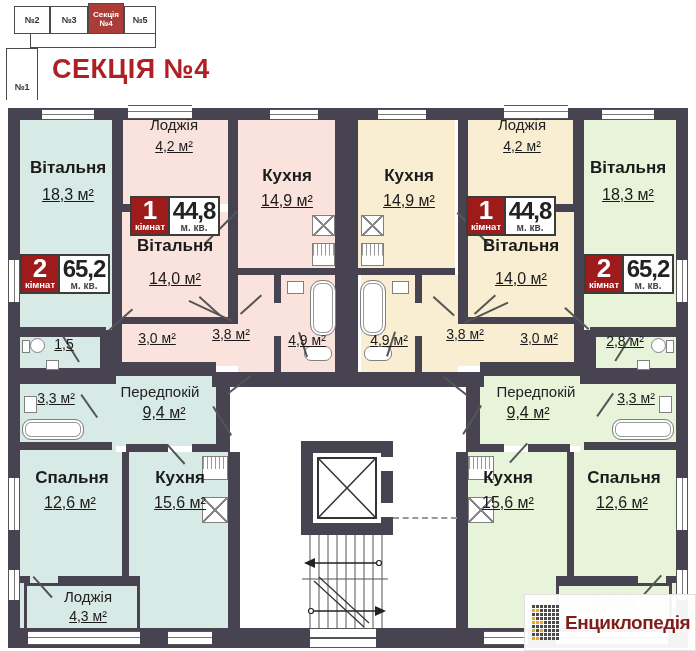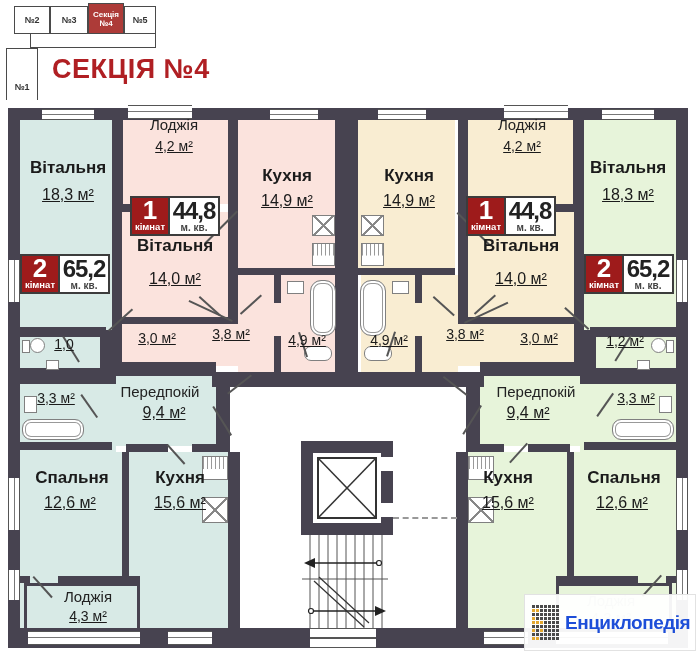--- a/index.html
+++ b/index.html
@@ -43,21 +43,21 @@
   .badge .red .num{font-size:26px;font-weight:bold;line-height:24px;}
   .badge .red .rms{font-size:9.5px;font-weight:bold;line-height:10px;}
   .badge .wht{flex:1;text-align:center;color:#222;}
   .badge .wht .ar{font-size:24px;font-weight:bold;line-height:25px;letter-spacing:-1px;}
   .badge .wht .un{font-size:10px;font-weight:bold;color:#444;line-height:10px;}
   
   .logo{position:absolute;left:524px;top:594px;width:172px;height:57px;background:rgba(255,255,255,.94);
         border:1px solid #e2e2e2;box-sizing:border-box;z-index:40;display:flex;align-items:center;}
   .logo-grid{display:grid;grid-template-columns:repeat(7,3px);gap:1px;margin-left:7px;}
   .logo-grid i{width:3px;height:3px;display:block;}
-  .logo-txt{margin-left:6px;font-weight:bold;font-size:19px;line-height:20px;color:#1d4ed8;letter-spacing:-.5px;}
+  .logo-txt{margin-left:6px;font-weight:bold;font-size:19px;line-height:20px;color:#7f1d1d;letter-spacing:-.5px;}
   .ghost{position:absolute;left:556px;top:592px;width:110px;text-align:center;color:#aab8a4;font-size:15px;z-index:1;}
 </style>
 </head>
 <body>
 
 <div class="abs" style="left:0;top:0;width:230px;height:100px;">
   <div class="outline" style="left:30px;top:33px;width:126px;height:15px;"></div>
   <div class="sec-box" style="left:14px;top:6px;width:36px;height:28px;">
       <span>№2</span>
     </div>
@@ -273,21 +273,21 @@
 <i class="d" style="left:262px;top:296px;width:28px;transform:rotate(138deg);"></i>
 <i class="d" style="left:434px;top:296px;width:28px;transform:rotate(42deg);"></i>
 <i class="d" style="left:496px;top:296px;width:28px;transform:rotate(138deg);"></i>
 <i class="d" style="left:168px;top:444px;width:26px;transform:rotate(48deg);"></i>
 <i class="d" style="left:528px;top:444px;width:26px;transform:rotate(132deg);"></i>
 <i class="d" style="left:34px;top:576px;width:28px;transform:rotate(48deg);"></i>
 <i class="d" style="left:662px;top:576px;width:28px;transform:rotate(132deg);"></i>
 
 <div class="lbl" style="left:20px;top:158px;width:96px;">Вітальня</div>
 <div class="area" style="left:20px;top:186px;width:96px;">18,3 м²</div>
-<div class="area-sm" style="left:44px;top:336px;width:40px;">1,0</div>
+<div class="area-sm" style="left:44px;top:336px;width:40px;">1,5</div>
 <div class="area-sm" style="left:24px;top:390px;width:64px;">3,3 м²</div>
 <div class="lbl2" style="left:104px;top:383px;width:112px;">Передпокій</div>
 <div class="area" style="left:128px;top:404px;width:72px;">9,4 м²</div>
 <div class="lbl" style="left:20px;top:468px;width:104px;">Спальня</div>
 <div class="area" style="left:20px;top:494px;width:100px;">12,6 м²</div>
 <div class="lbl" style="left:136px;top:468px;width:88px;">Кухня</div>
 <div class="area" style="left:134px;top:494px;width:92px;">15,6 м²</div>
 <div class="lbl2" style="left:48px;top:588px;width:80px;">Лоджія</div>
 <div class="area-sm" style="left:52px;top:608px;width:72px;">4,3 м²</div>
 
@@ -306,21 +306,21 @@
 <div class="lbl2" style="left:480px;top:116px;width:84px;">Лоджія</div>
 <div class="area-sm" style="left:484px;top:138px;width:76px;">4,2 м²</div>
 <div class="lbl" style="left:474px;top:236px;width:94px;">Вітальня</div>
 <div class="area" style="left:474px;top:270px;width:94px;">14,0 м²</div>
 <div class="area-sm" style="left:508px;top:330px;width:62px;">3,0 м²</div>
 <div class="area-sm" style="left:436px;top:326px;width:58px;">3,8 м²</div>
 <div class="area-sm" style="left:360px;top:332px;width:58px;">4,9 м²</div>
 
 <div class="lbl" style="left:580px;top:158px;width:96px;">Вітальня</div>
 <div class="area" style="left:580px;top:186px;width:96px;">18,3 м²</div>
-<div class="area-sm" style="left:596px;top:333px;width:58px;">1,2 м²</div>
+<div class="area-sm" style="left:596px;top:333px;width:58px;">2,8 м²</div>
 <div class="area-sm" style="left:604px;top:390px;width:64px;">3,3 м²</div>
 <div class="lbl2" style="left:480px;top:383px;width:112px;">Передпокій</div>
 <div class="area" style="left:492px;top:404px;width:72px;">9,4 м²</div>
 <div class="lbl" style="left:464px;top:468px;width:88px;">Кухня</div>
 <div class="area" style="left:462px;top:494px;width:92px;">15,6 м²</div>
 <div class="lbl" style="left:572px;top:468px;width:104px;">Спальня</div>
 <div class="area" style="left:572px;top:494px;width:100px;">12,6 м²</div>
 <div class="ghost">
   <span>Лоджія</span><br>
   <span>4,3 м²</span>

